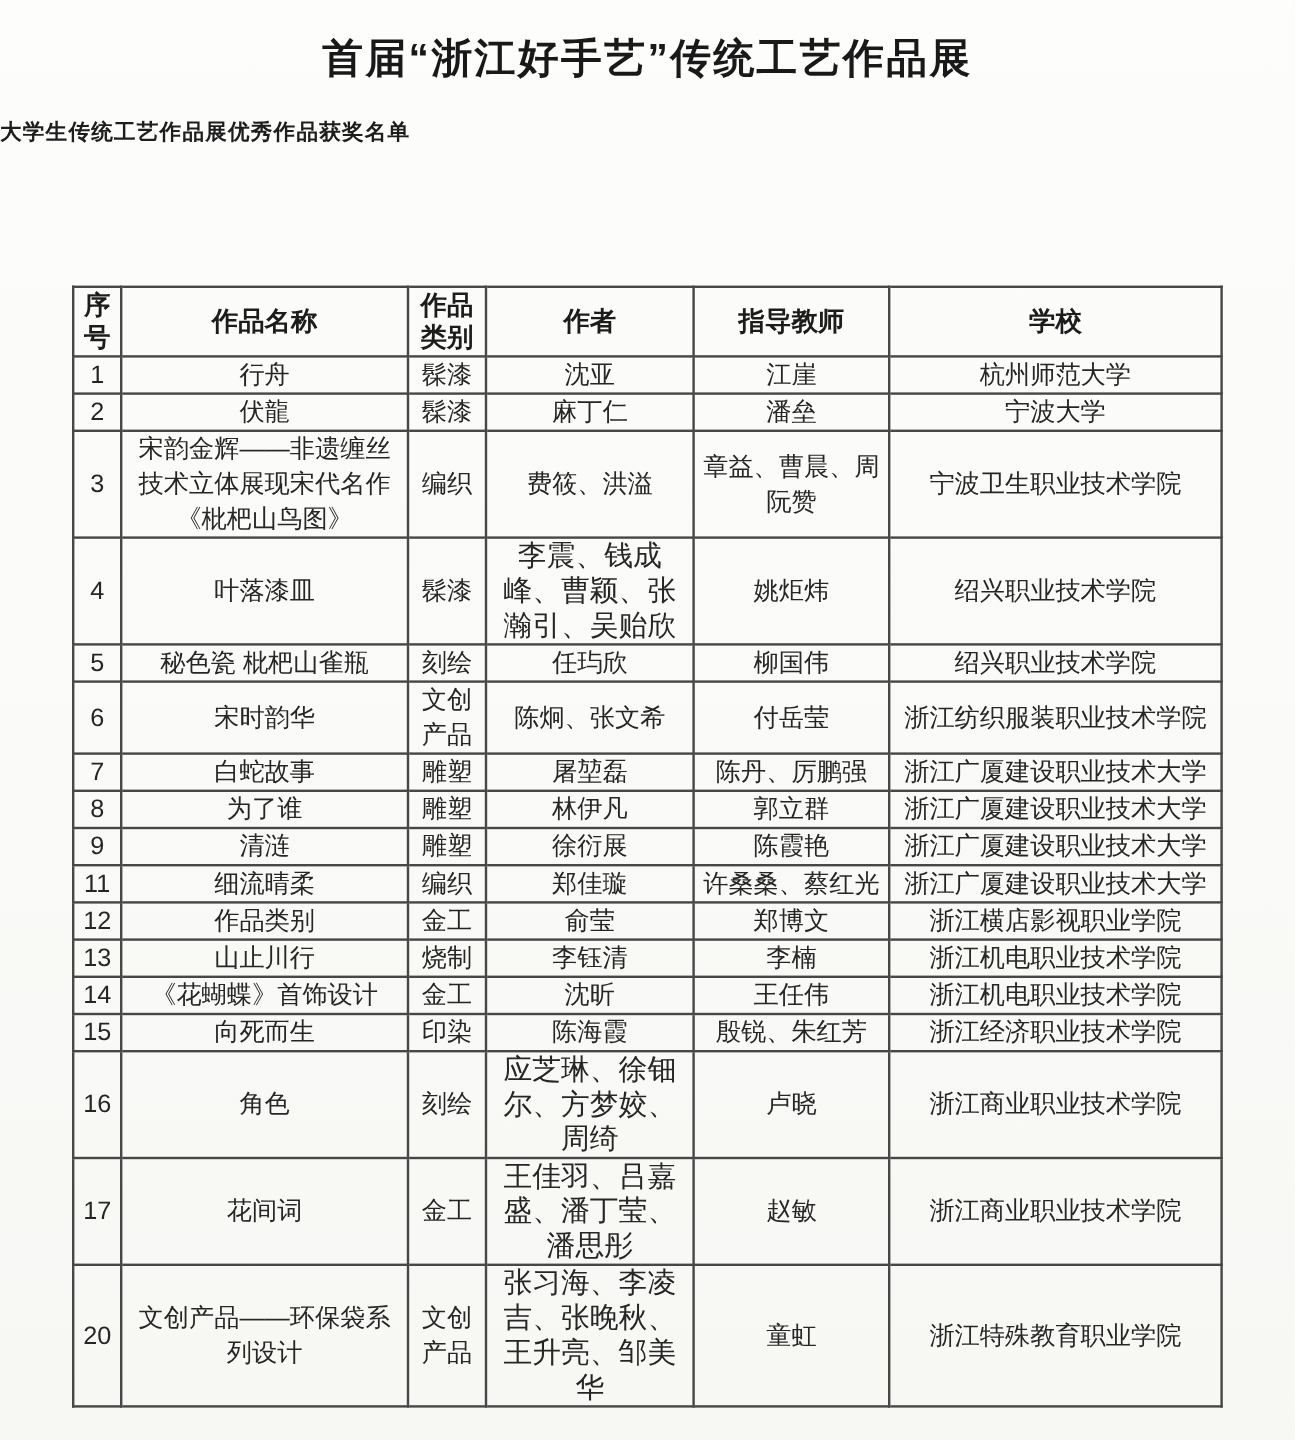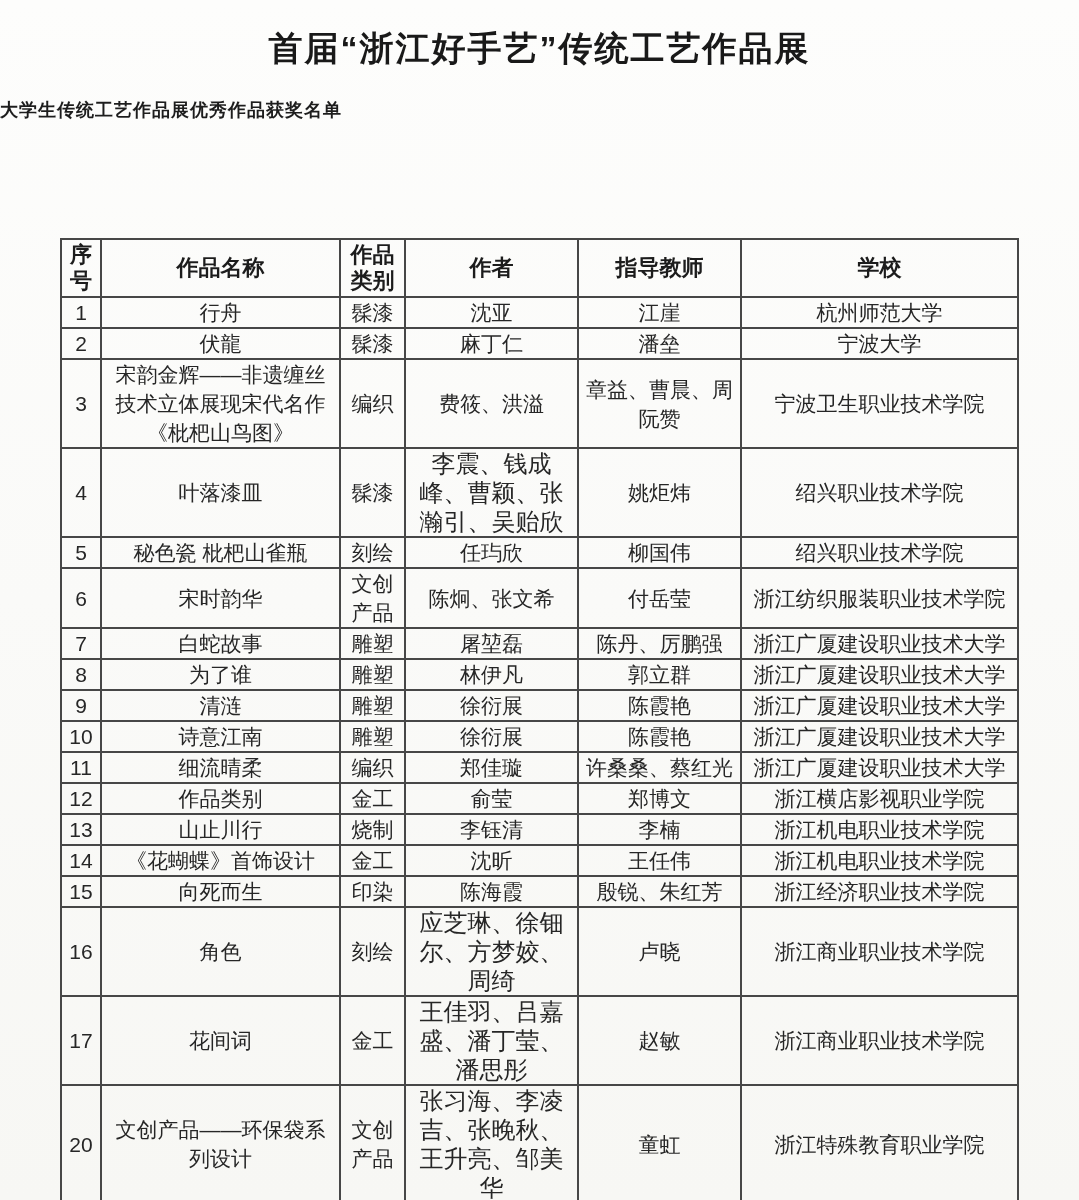--- a/index.html
+++ b/index.html
@@ -166,28 +166,20 @@
       </tr>
       <tr>
         <td>9</td>
         <td>清涟</td>
         <td>雕塑</td>
         <td>徐衍展</td>
         <td>陈霞艳</td>
         <td>浙江广厦建设职业技术大学</td>
       </tr>
       <tr>
-        <td>10</td>
-        <td>诗意江南</td>
-        <td>雕塑</td>
-        <td>徐衍展</td>
-        <td>陈霞艳</td>
-        <td>浙江广厦建设职业技术大学</td>
-      </tr>
-      <tr>
         <td>11</td>
         <td>细流晴柔</td>
         <td>编织</td>
         <td>郑佳璇</td>
         <td>许桑桑、蔡红光</td>
         <td>浙江广厦建设职业技术大学</td>
       </tr>
       <tr>
         <td>12</td>
         <td>作品类别</td>

